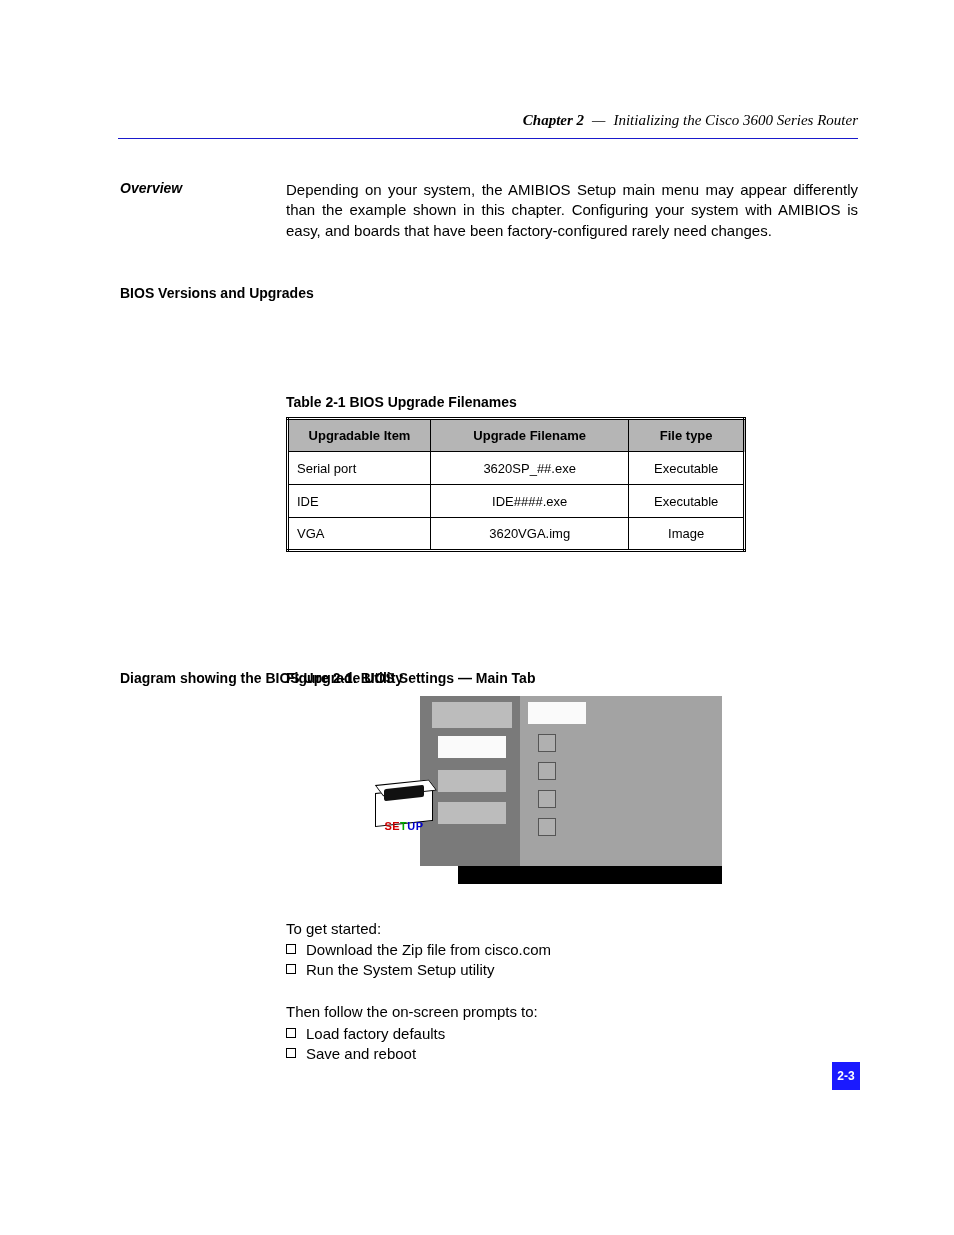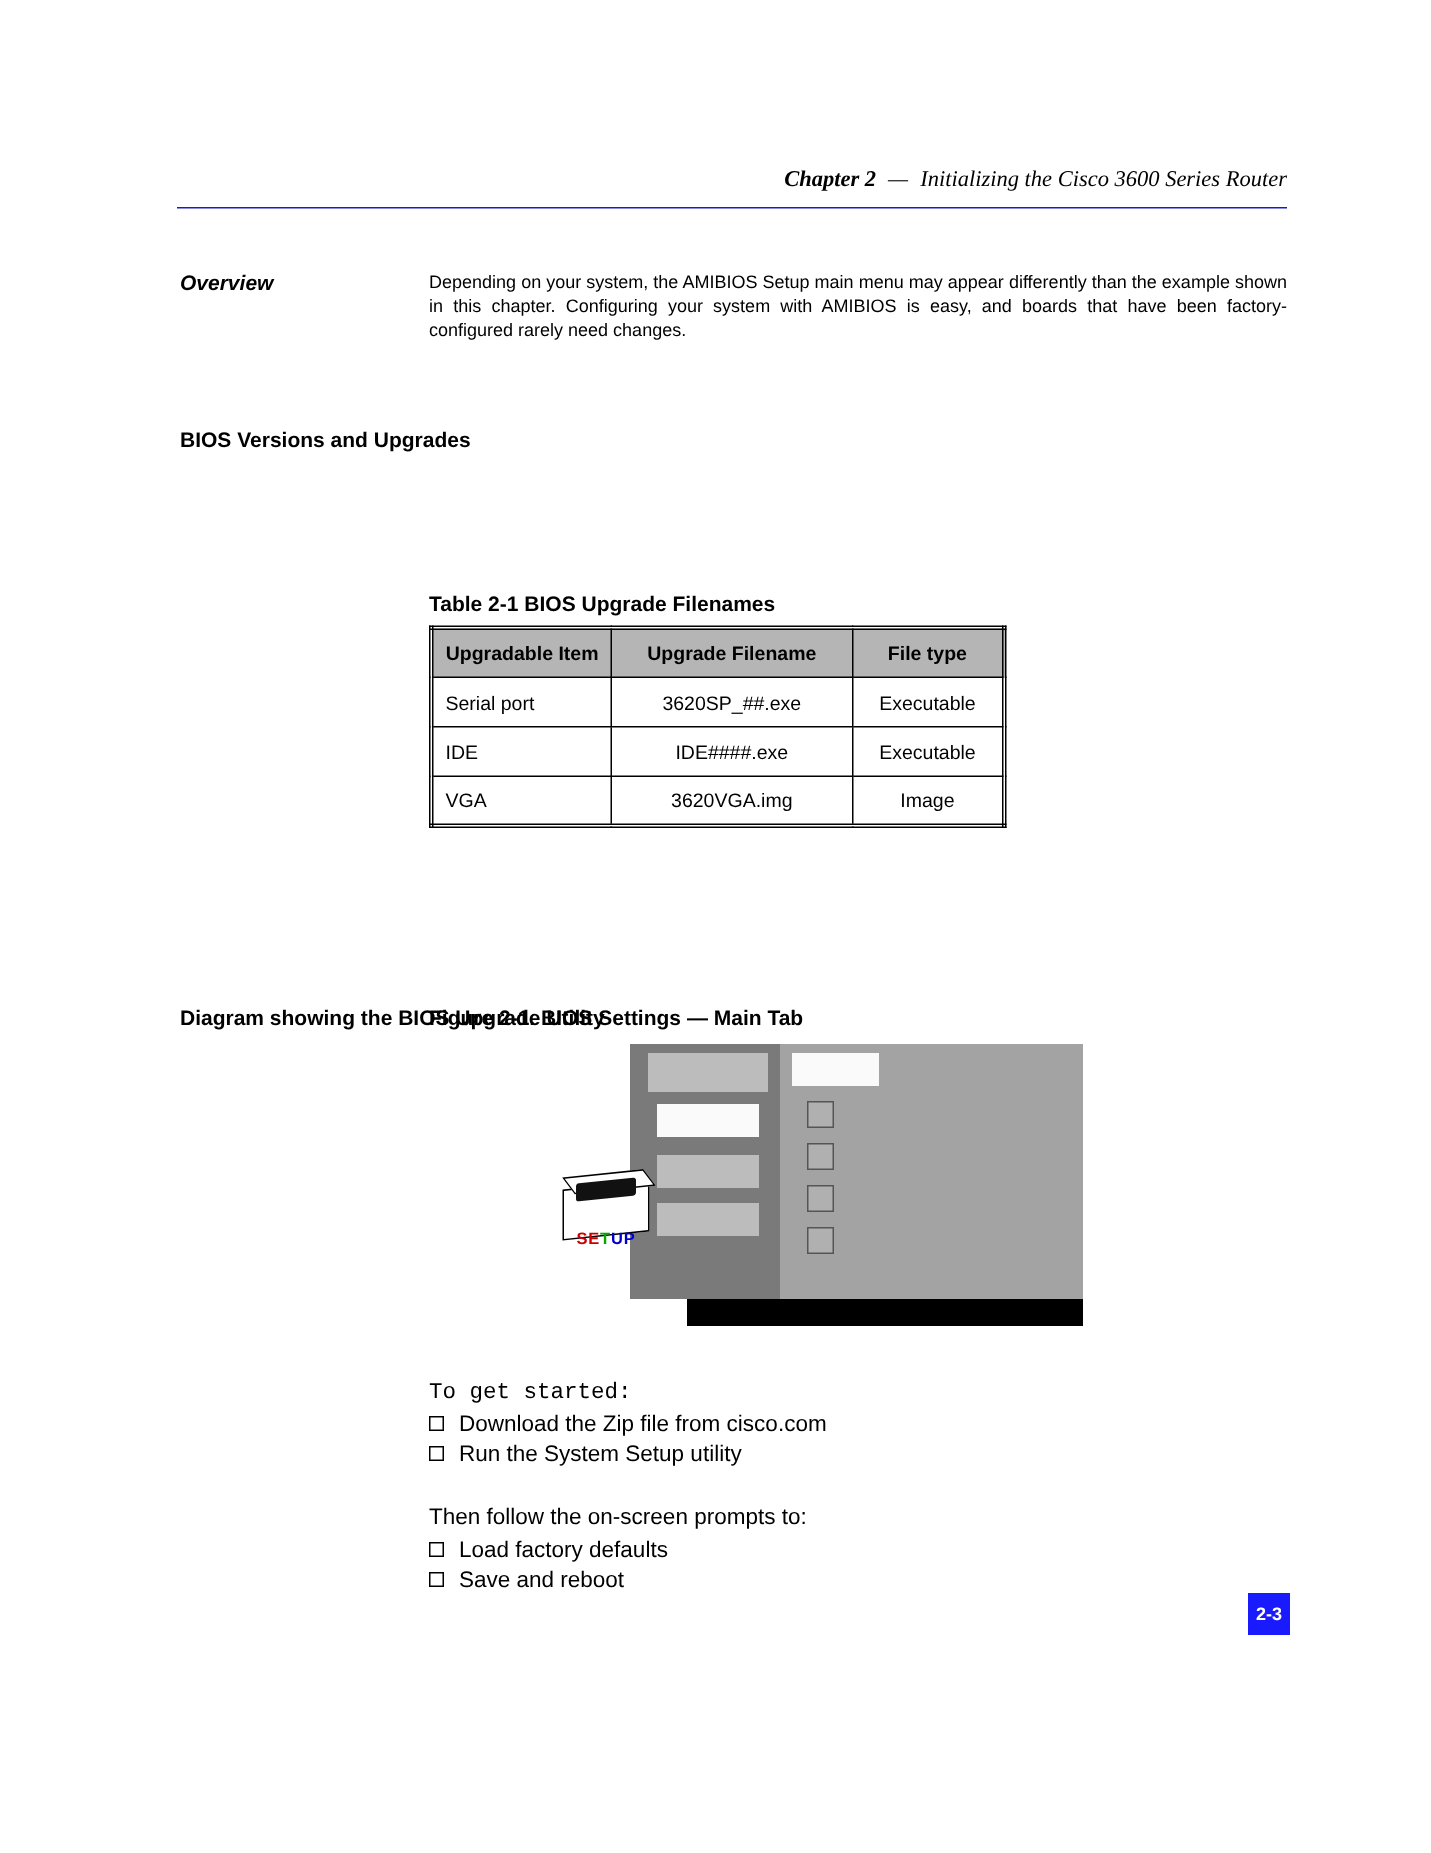--- a/index.html
+++ b/index.html
@@ -8,31 +8,31 @@
 
   
   .hdr { position: absolute; top: 112px; left: 118px; right: 96px; }
   .hdr-line { display: flex; justify-content: flex-end; align-items: flex-start; font-style: italic; font-size: 15px; }
   .hdr-left { font-weight: bold; }
   .hdr-sep { margin: 0 8px; }
   .hdr-right { font-style: italic; }
   .hr { position: absolute; top: 138px; left: 118px; right: 96px; height: 1px; background: #1a1acc; }
 
   
-  .body { position: absolute; top: 180px; left: 286px; right: 96px; font-family: Arial, Helvetica, sans-serif; font-size: 12px; line-height: 1.35; }
+  .body { position: absolute; top: 180px; left: 286px; right: 96px; font-family: Arial, Helvetica, sans-serif; font-size: 15px; line-height: 1.35; }
   .body p { margin-bottom: 10px; text-align: justify; }
   .section-label { position: absolute; left: 120px; font-family: Arial, Helvetica, sans-serif; font-weight: bold; font-size: 14px; }
   .label-overview { top: 180px; font-style: italic; }
   .label-bios { top: 285px; }
 
   
   .tbl-caption { position: absolute; top: 394px; left: 286px; font-family: Arial, Helvetica, sans-serif; font-weight: bold; font-size: 14px; }
 
   
-  .tbl { position: absolute; top: 417px; left: 286px; width: 385px; border: 3px double #000; border-collapse: collapse; font-family: Arial, Helvetica, sans-serif; font-size: 13px; }
+  .tbl { position: absolute; top: 417px; left: 286px; width: 460px; border: 3px double #000; border-collapse: collapse; font-family: Arial, Helvetica, sans-serif; font-size: 13px; }
   .tbl th, .tbl td { border: 1px solid #000; padding: 6px 8px; height: 33px; vertical-align: middle; }
   .tbl th { background: #b5b5b5; font-weight: bold; text-align: center; }
   .tbl td.c { text-align: center; }
   .tbl .col1 { width: 150px; }
   .tbl .col2 { width: 210px; }
   .tbl .col3 { width: 120px; }
 
   
   .label-diagram { top: 670px; }
 
@@ -55,21 +55,21 @@
   .setup-icon { position: absolute; top: 790px; left: 375px; width: 58px; height: 50px; }
   .setup-icon .box { width: 58px; height: 34px; background: #fff; border: 1px solid #000; transform: skewY(-6deg); position: relative; }
   .setup-icon .box:before { content: ""; position: absolute; top: -9px; left: 3px; width: 52px; height: 10px; background: #fff; border: 1px solid #000; transform: skewX(35deg); }
   .setup-icon .device { position: absolute; top: -4px; left: 8px; width: 40px; height: 12px; background: #111; border-radius: 2px; }
   .setup-icon .stlabel { position: absolute; top: 30px; left: 0; width: 58px; text-align: center; font-family: Arial Black, Arial, sans-serif; font-size: 11px; font-weight: 900; letter-spacing: 0.5px; }
   .setup-icon .stlabel .s1 { color: #c00; }
   .setup-icon .stlabel .s2 { color: #0a0; }
   .setup-icon .stlabel .s3 { color: #00c; }
 
   
-  .bullets-title { position: absolute; top: 920px; left: 286px; font-family: Liberation Mono, monospace; font-size: 15px; }
+  .bullets-title { position: absolute; top: 920px; left: 286px; font-family: Liberation Sans, sans-serif; font-size: 15px; }
   .bullets { position: absolute; left: 286px; font-family: Arial, Helvetica, sans-serif; font-size: 15px; line-height: 1.35; }
   .bul-row { display: flex; align-items: flex-start; }
   .bul-box { display: inline-block; width: 10px; height: 10px; border: 1.5px solid #000; margin-right: 10px; margin-top: 4px; flex-shrink: 0; }
   #bullets1 { top: 940px; }
   #line-after1 { top: 1003px; left: 286px; position: absolute; font-family: Arial, Helvetica, sans-serif; font-size: 15px; }
   #bullets2 { top: 1024px; }
 
   
   .pnum { position: absolute; top: 1062px; right: 94px; width: 28px; height: 28px; background: #1a1aff; color: #fff; font-family: Arial, Helvetica, sans-serif; font-weight: bold; font-size: 12px; display: flex; align-items: center; justify-content: center; }
 </style>

